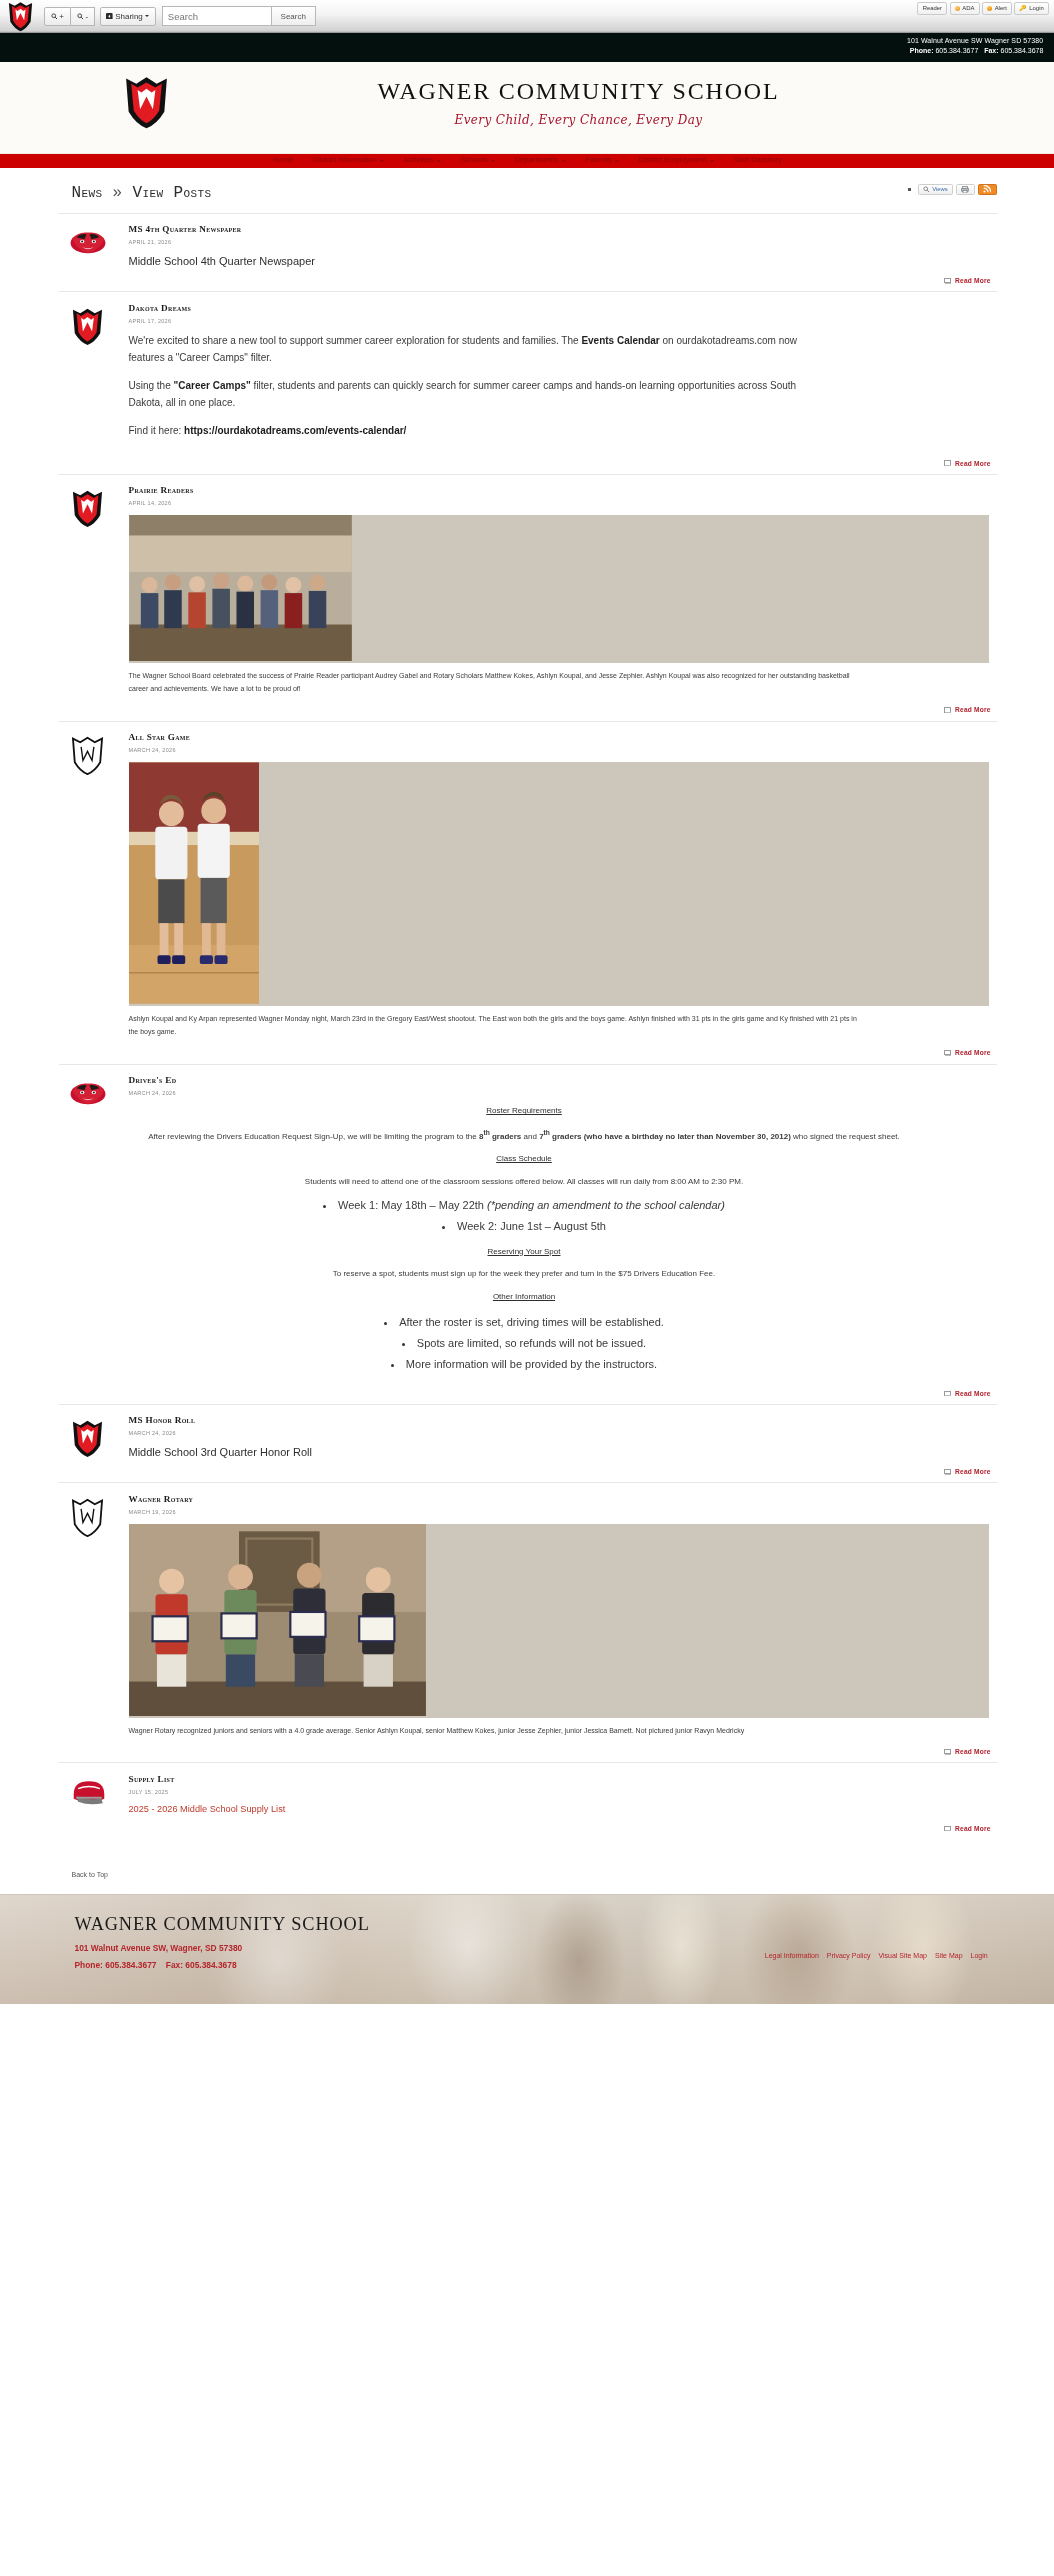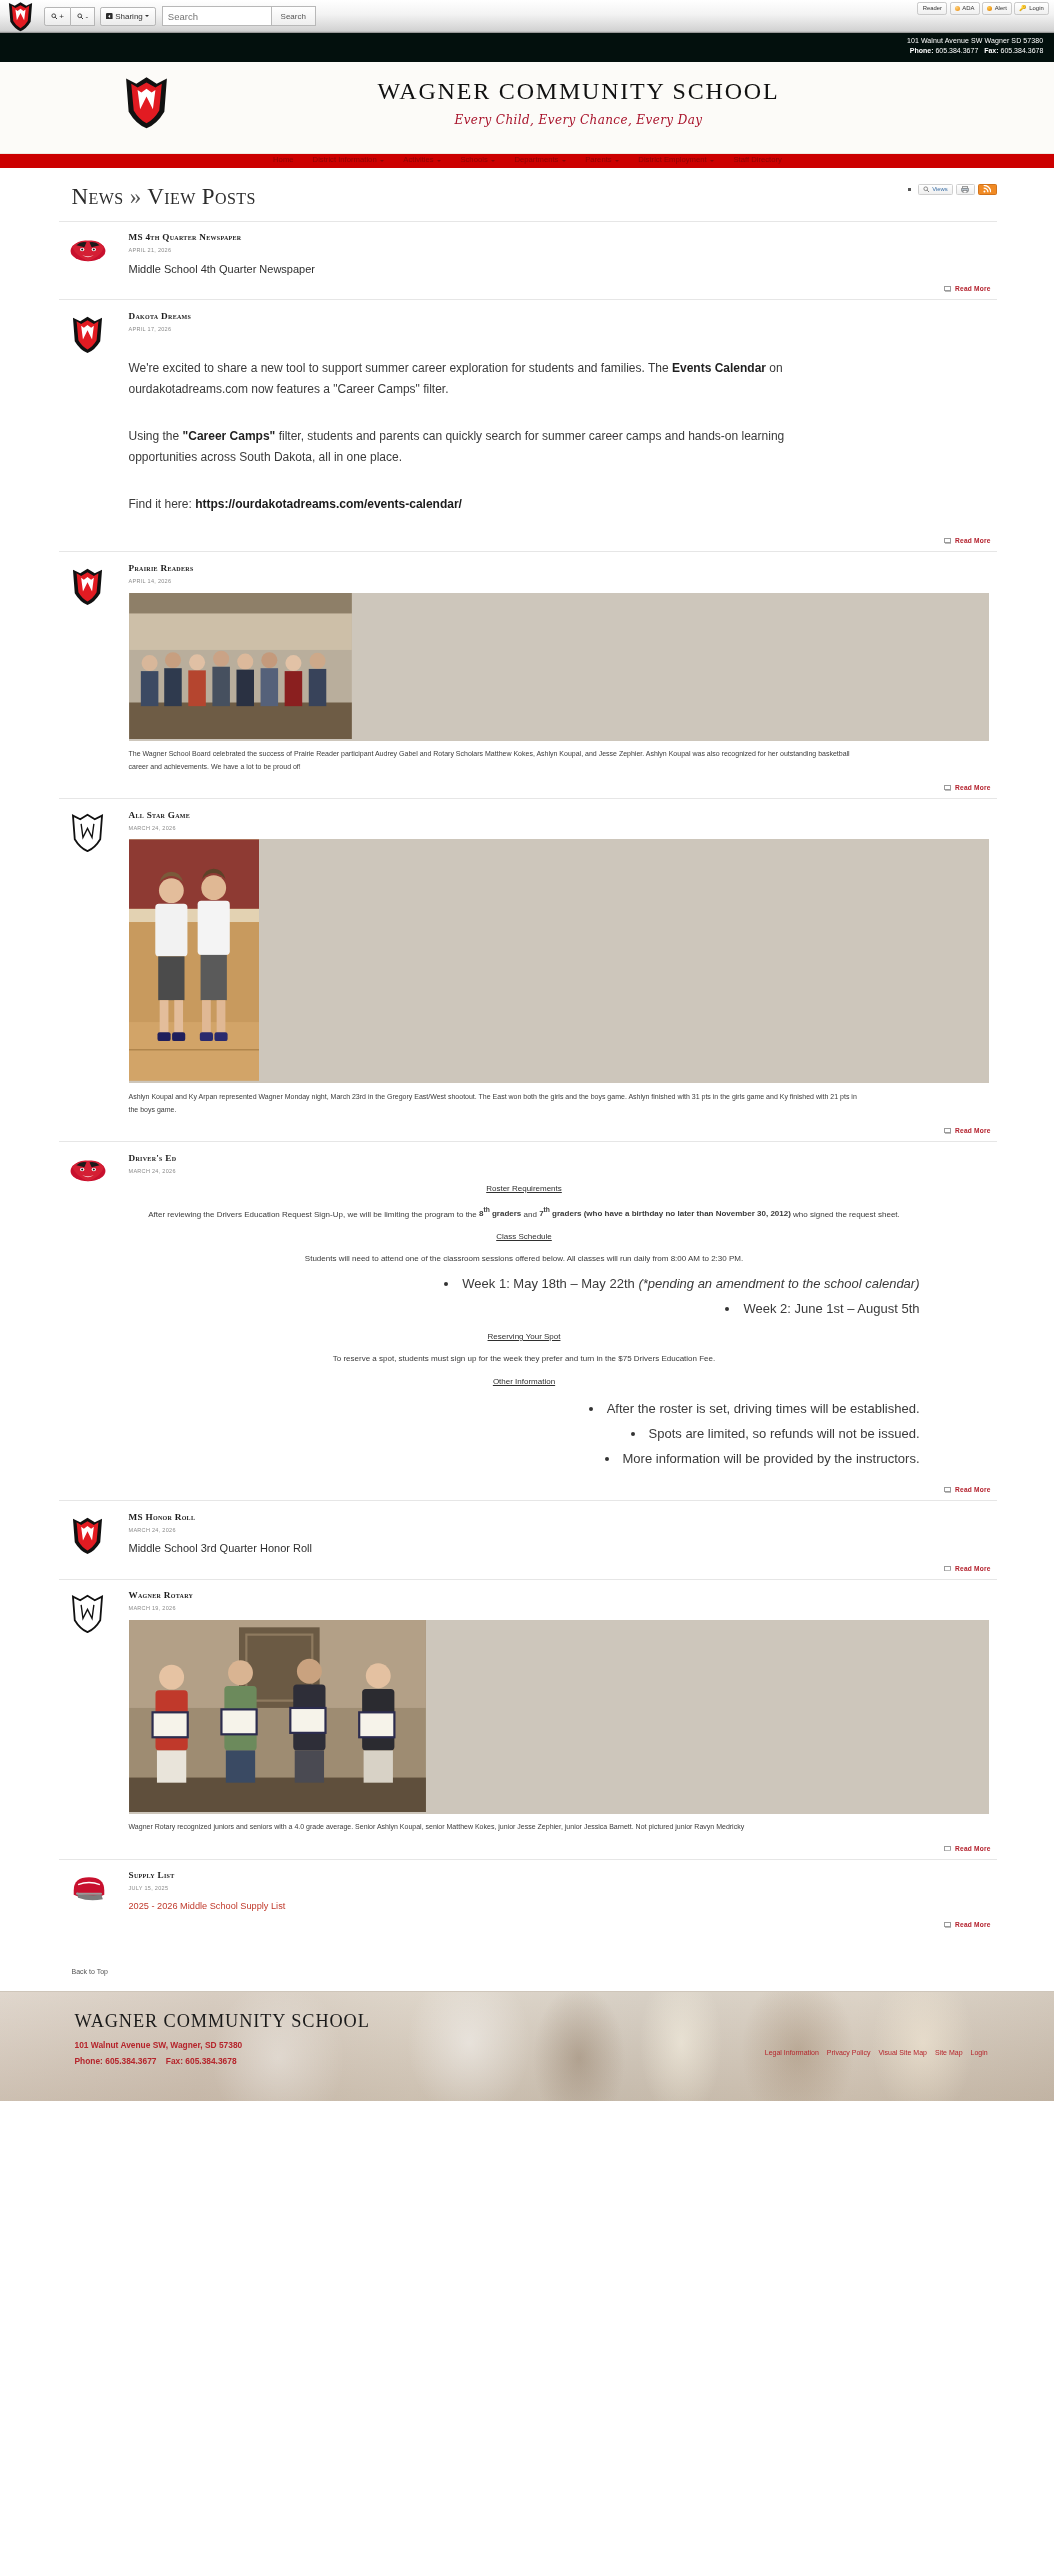--- a/index.html
+++ b/index.html
@@ -114,22 +114,22 @@
     width:0;height:0;border-left:2.2px solid transparent;border-right:2.2px solid transparent;
     border-top:2.9px solid #8d0505; display:inline-block;
   }
 
   
   .titlewrap{
     width:938px; margin:0 auto; position:relative;
     padding:16px 0 7.3px 0;
   }
   .pagetitle{
-    font-family:Liberation Serif, serif;
-    font-size:23px; color:#2b2b2b; letter-spacing:0.4px;
+    font-family:Liberation Mono, monospace;
+    font-size:16px; color:#2b2b2b; letter-spacing:0.4px;
     margin:0 0 0 13px;
     font-weight:normal;
     font-variant:small-caps;
   }
   .pagetitle .sep{ color:#555; }
   .toolbar{
     position:absolute; right:0; top:16px;
     display:flex; align-items:center; gap:2.9px;
   }
   .tool-bullet{ width:2.9px;height:2.9px;background:#555;display:inline-block;margin-right:4.4px;}
@@ -163,21 +163,21 @@
   }
   .post-date{
     font-size:5.5px; color:#8a8a8a; margin-top:5.1px; letter-spacing:0.3px;
     text-transform:uppercase;
   }
   .post-headline{
     font-size:11px; color:#2f2f2f; margin-top:9.5px; font-weight:normal;
   }
   .post-headline.link{ color:#c0392b; font-size:9.2px;}
   .post-p{
-    font-size:12px; color:#3a3a3a; line-height:1.75; margin-top:26px;
+    font-size:10px; color:#3a3a3a; line-height:1.75; margin-top:8px;
     max-width:696px;
   }
   .post-p b{ font-weight:bold; color:#1f1f1f;}
   .post-p a{ color:#1b1b1b; font-weight:bold; text-decoration:none;}
   .caption{
     font-size:7px; color:#3a3a3a; line-height:1.85; margin-top:7.3px;
     max-width:732px;
   }
   .post-img{
     margin-top:8.8px; display:block; background:#cdc6bb;
@@ -208,23 +208,23 @@
     margin:10.3px 0 11.7px 0;
     text-align:center;
   }
   .centered-block p{ font-size:8px; color:#3a3a3a; line-height:1.75; margin:5.9px 0;}
   .centered-block b{ font-weight:bold;}
   .centered-block i{ font-style:italic;}
   .centered-block ul{
     list-style:disc; margin:4.4px 0; padding:0;
   }
   .centered-block ul li{
-    font-size:13px; color:#3a3a3a; line-height:1.9;
+    font-size:11px; color:#3a3a3a; line-height:1.9;
     list-style-position:inside;
-    text-align:right;
+    text-align:center;
   }
   .centered-block ul li::marker{ color:#333;}
 
   
   .backtotop{
     width:938px; margin:0 auto; padding:10.3px 0 16px 13px;
     font-size:7px; color:#555; text-decoration:none; display:block;
   }
 
   

